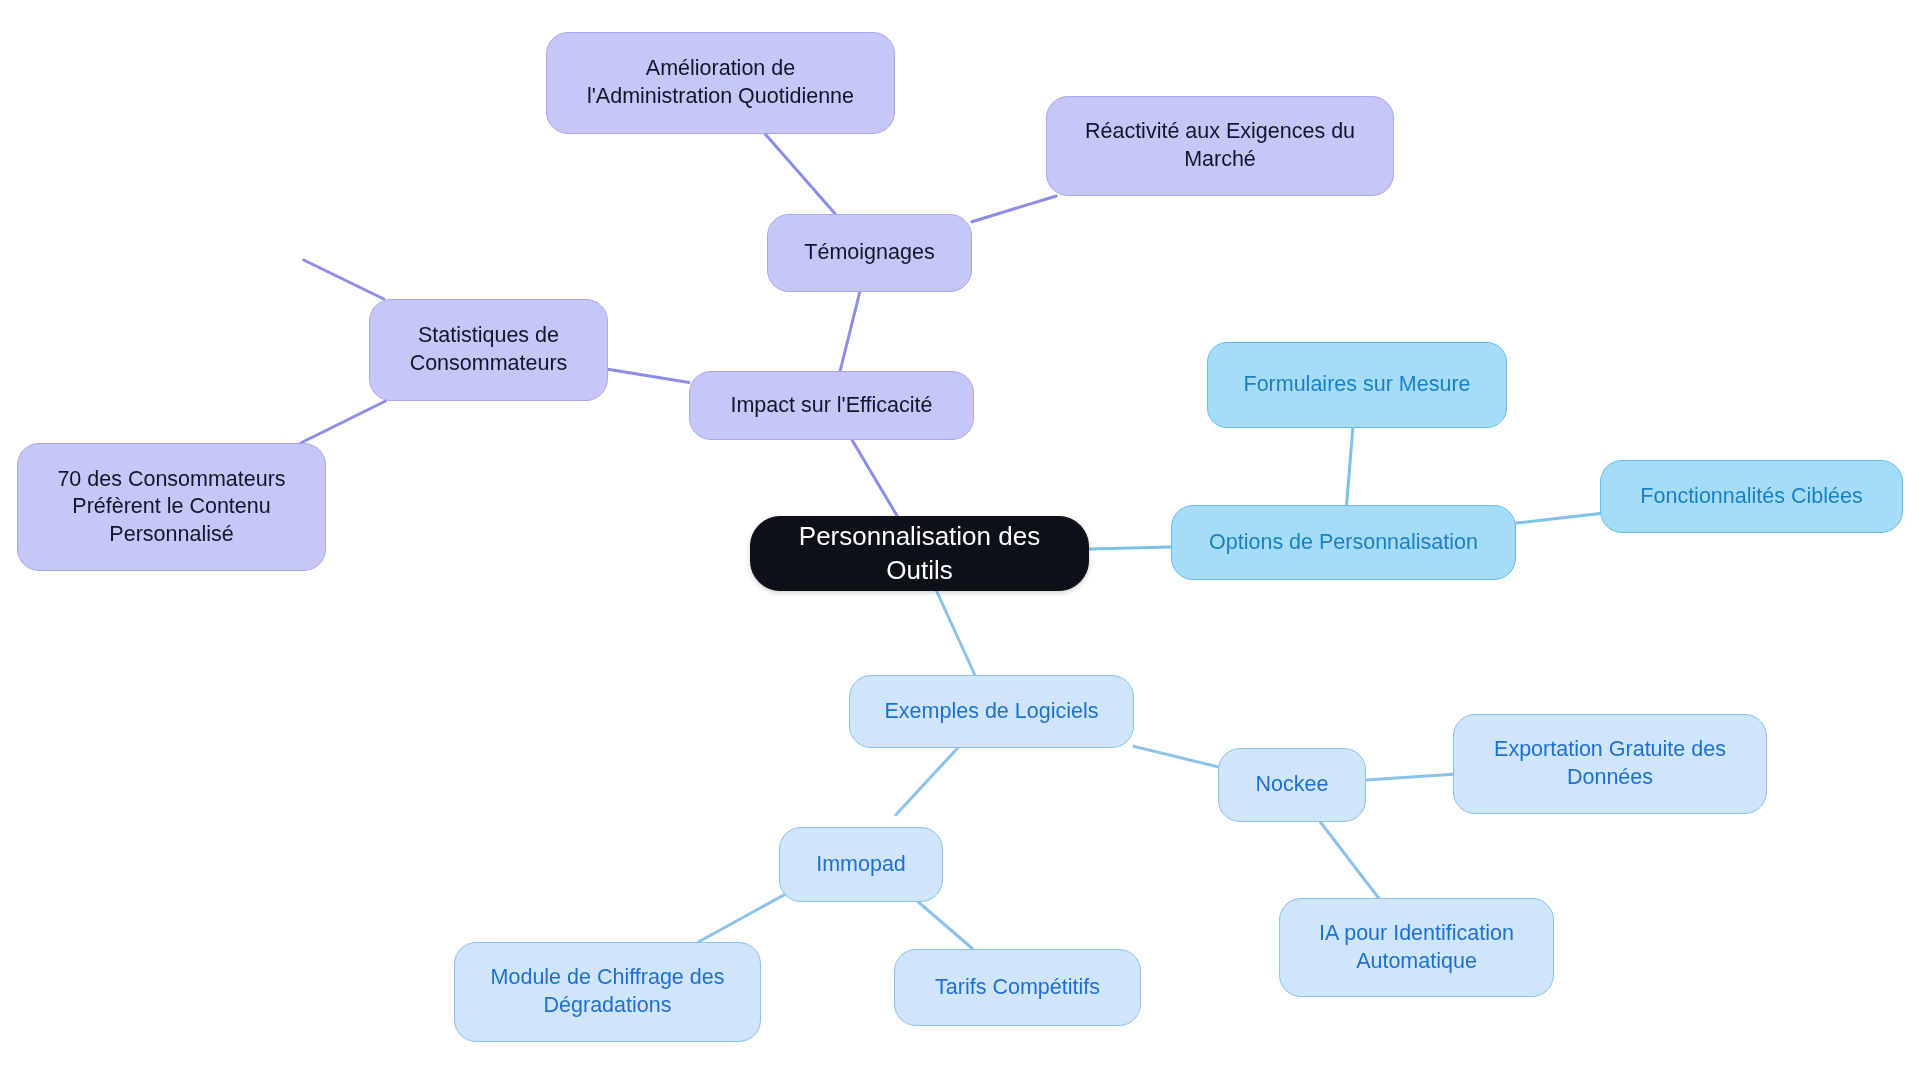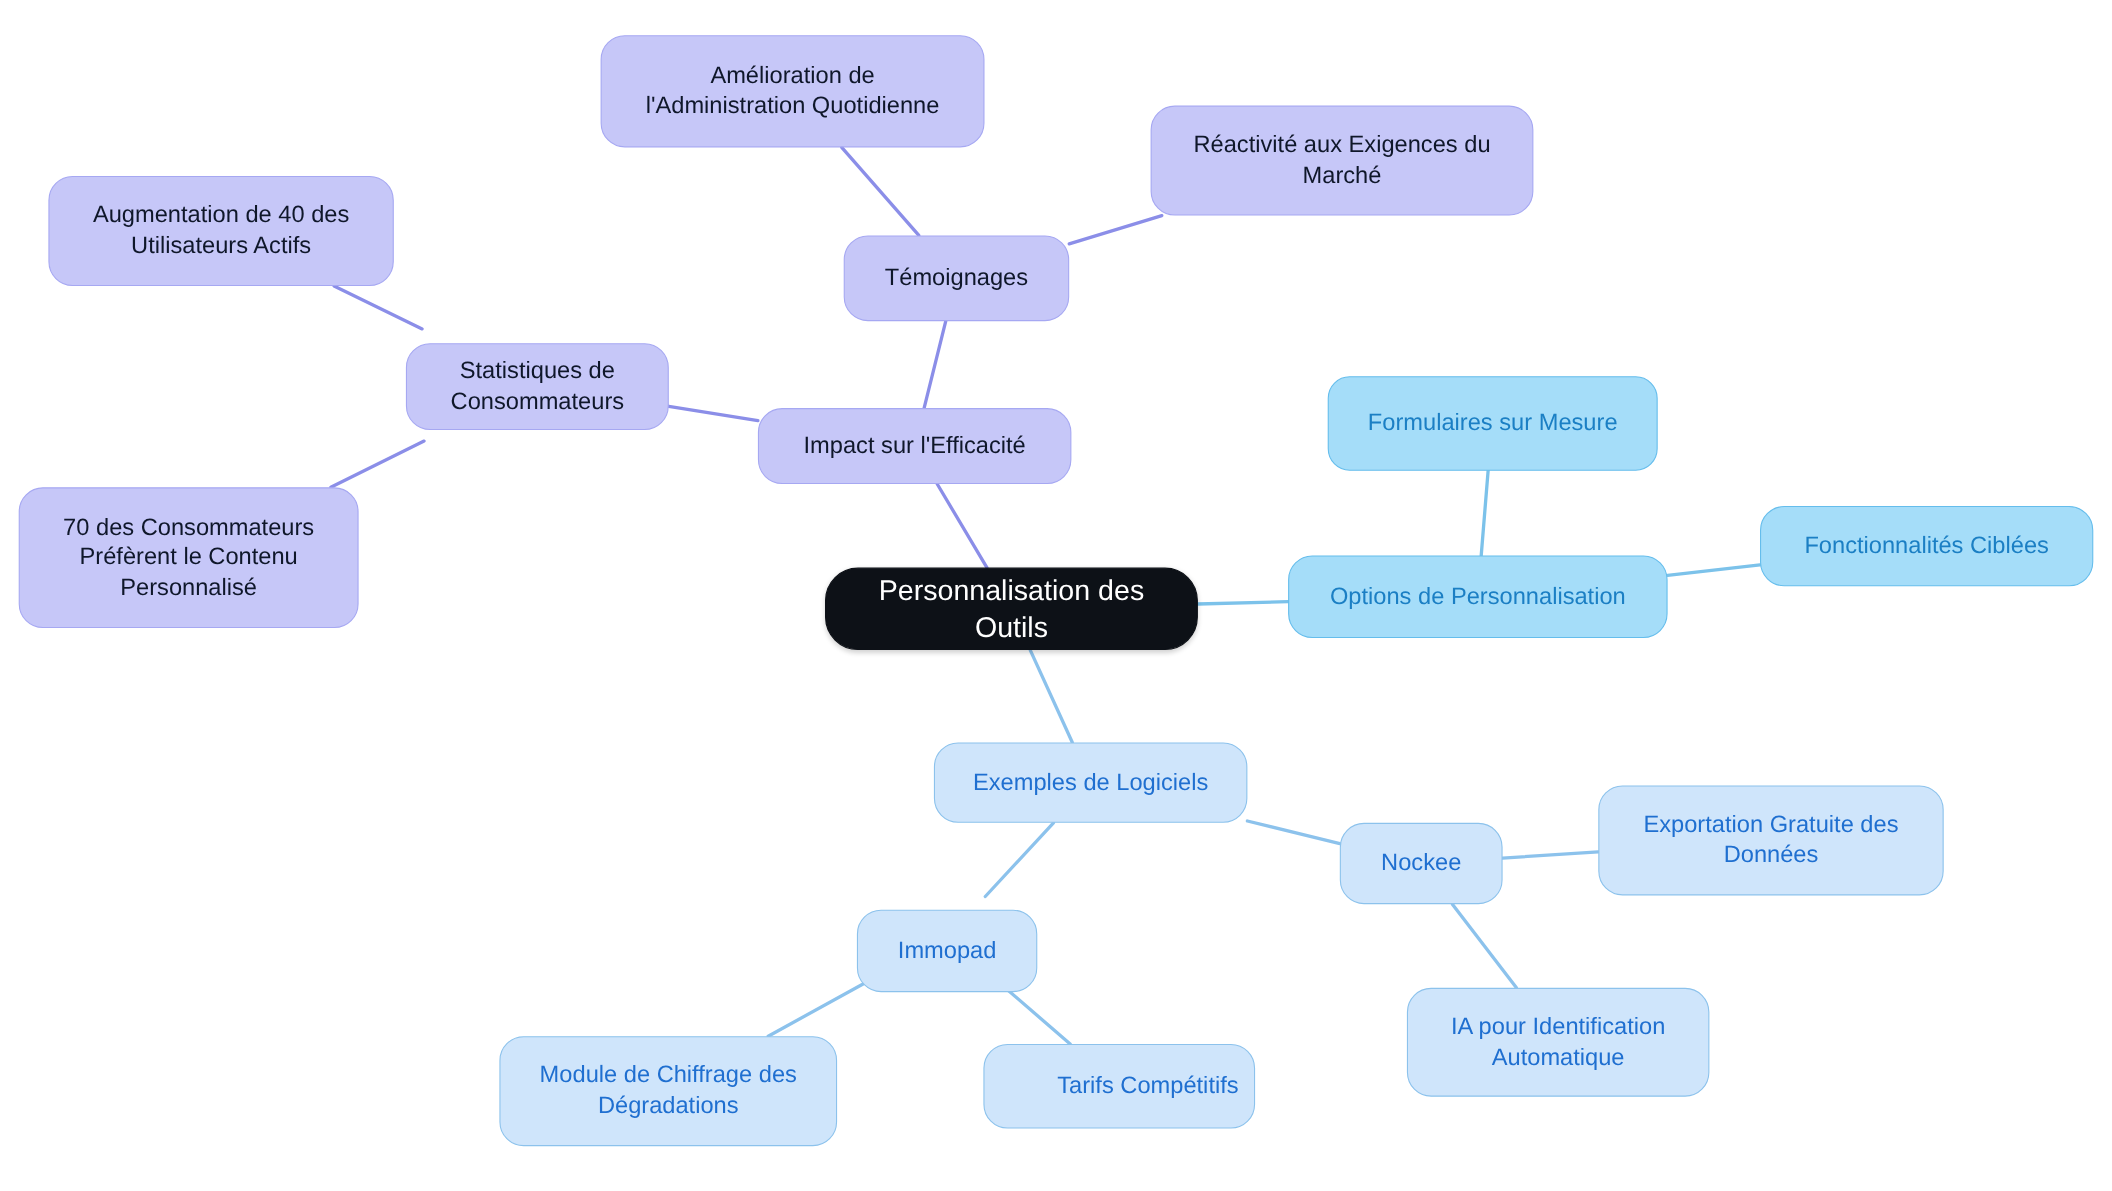--- a/index.html
+++ b/index.html
@@ -94,29 +94,25 @@
     </svg>
 
   <div class="node root" style="left:750px; top:516px; width:339px; height:75px;">
     <span>Personnalisation des Outils</span>
   </div>
 
   <div class="node purple" style="left:689px; top:371px; width:285px; height:69px;">
     <span>Impact sur l'Efficacité</span>
   </div>
 
-  <div class="node purple" style="left:369px; top:312px; width:239px; height:79px;">
+  <div class="node purple" style="left:369px; top:299px; width:239px; height:102px;">
     <span>Statistiques de
 Consommateurs</span>
   </div>
 
-  <div class="node purple" style="left:44px; top:160px; width:314px; height:100px;">
-    <span>Augmentation de 40 des
-Utilisateurs Actifs</span>
-  </div>
 
   <div class="node purple" style="left:17px; top:443px; width:309px; height:128px;">
     <span>70 des Consommateurs
 Préfèrent le Contenu
 Personnalisé</span>
   </div>
 
   <div class="node purple" style="left:767px; top:214px; width:205px; height:78px;">
     <span>Témoignages</span>
   </div>
@@ -149,21 +145,21 @@
 
   <div class="node lblue" style="left:779px; top:815px; width:164px; height:75px;margin-top:12px;">
     <span>Immopad</span>
   </div>
 
   <div class="node lblue" style="left:454px; top:942px; width:307px; height:100px;">
     <span>Module de Chiffrage des
 Dégradations</span>
   </div>
 
-  <div class="node lblue" style="left:894px; top:949px; width:247px; height:77px;justify-content:flex-end;">
+  <div class="node lblue" style="left:894px; top:949px; width:247px; height:77px;">
     <span>Tarifs Compétitifs</span>
   </div>
 
   <div class="node lblue" style="left:1218px; top:748px; width:148px; height:74px;">
     <span>Nockee</span>
   </div>
 
   <div class="node lblue" style="left:1453px; top:714px; width:314px; height:100px;">
     <span>Exportation Gratuite des
 Données</span>

